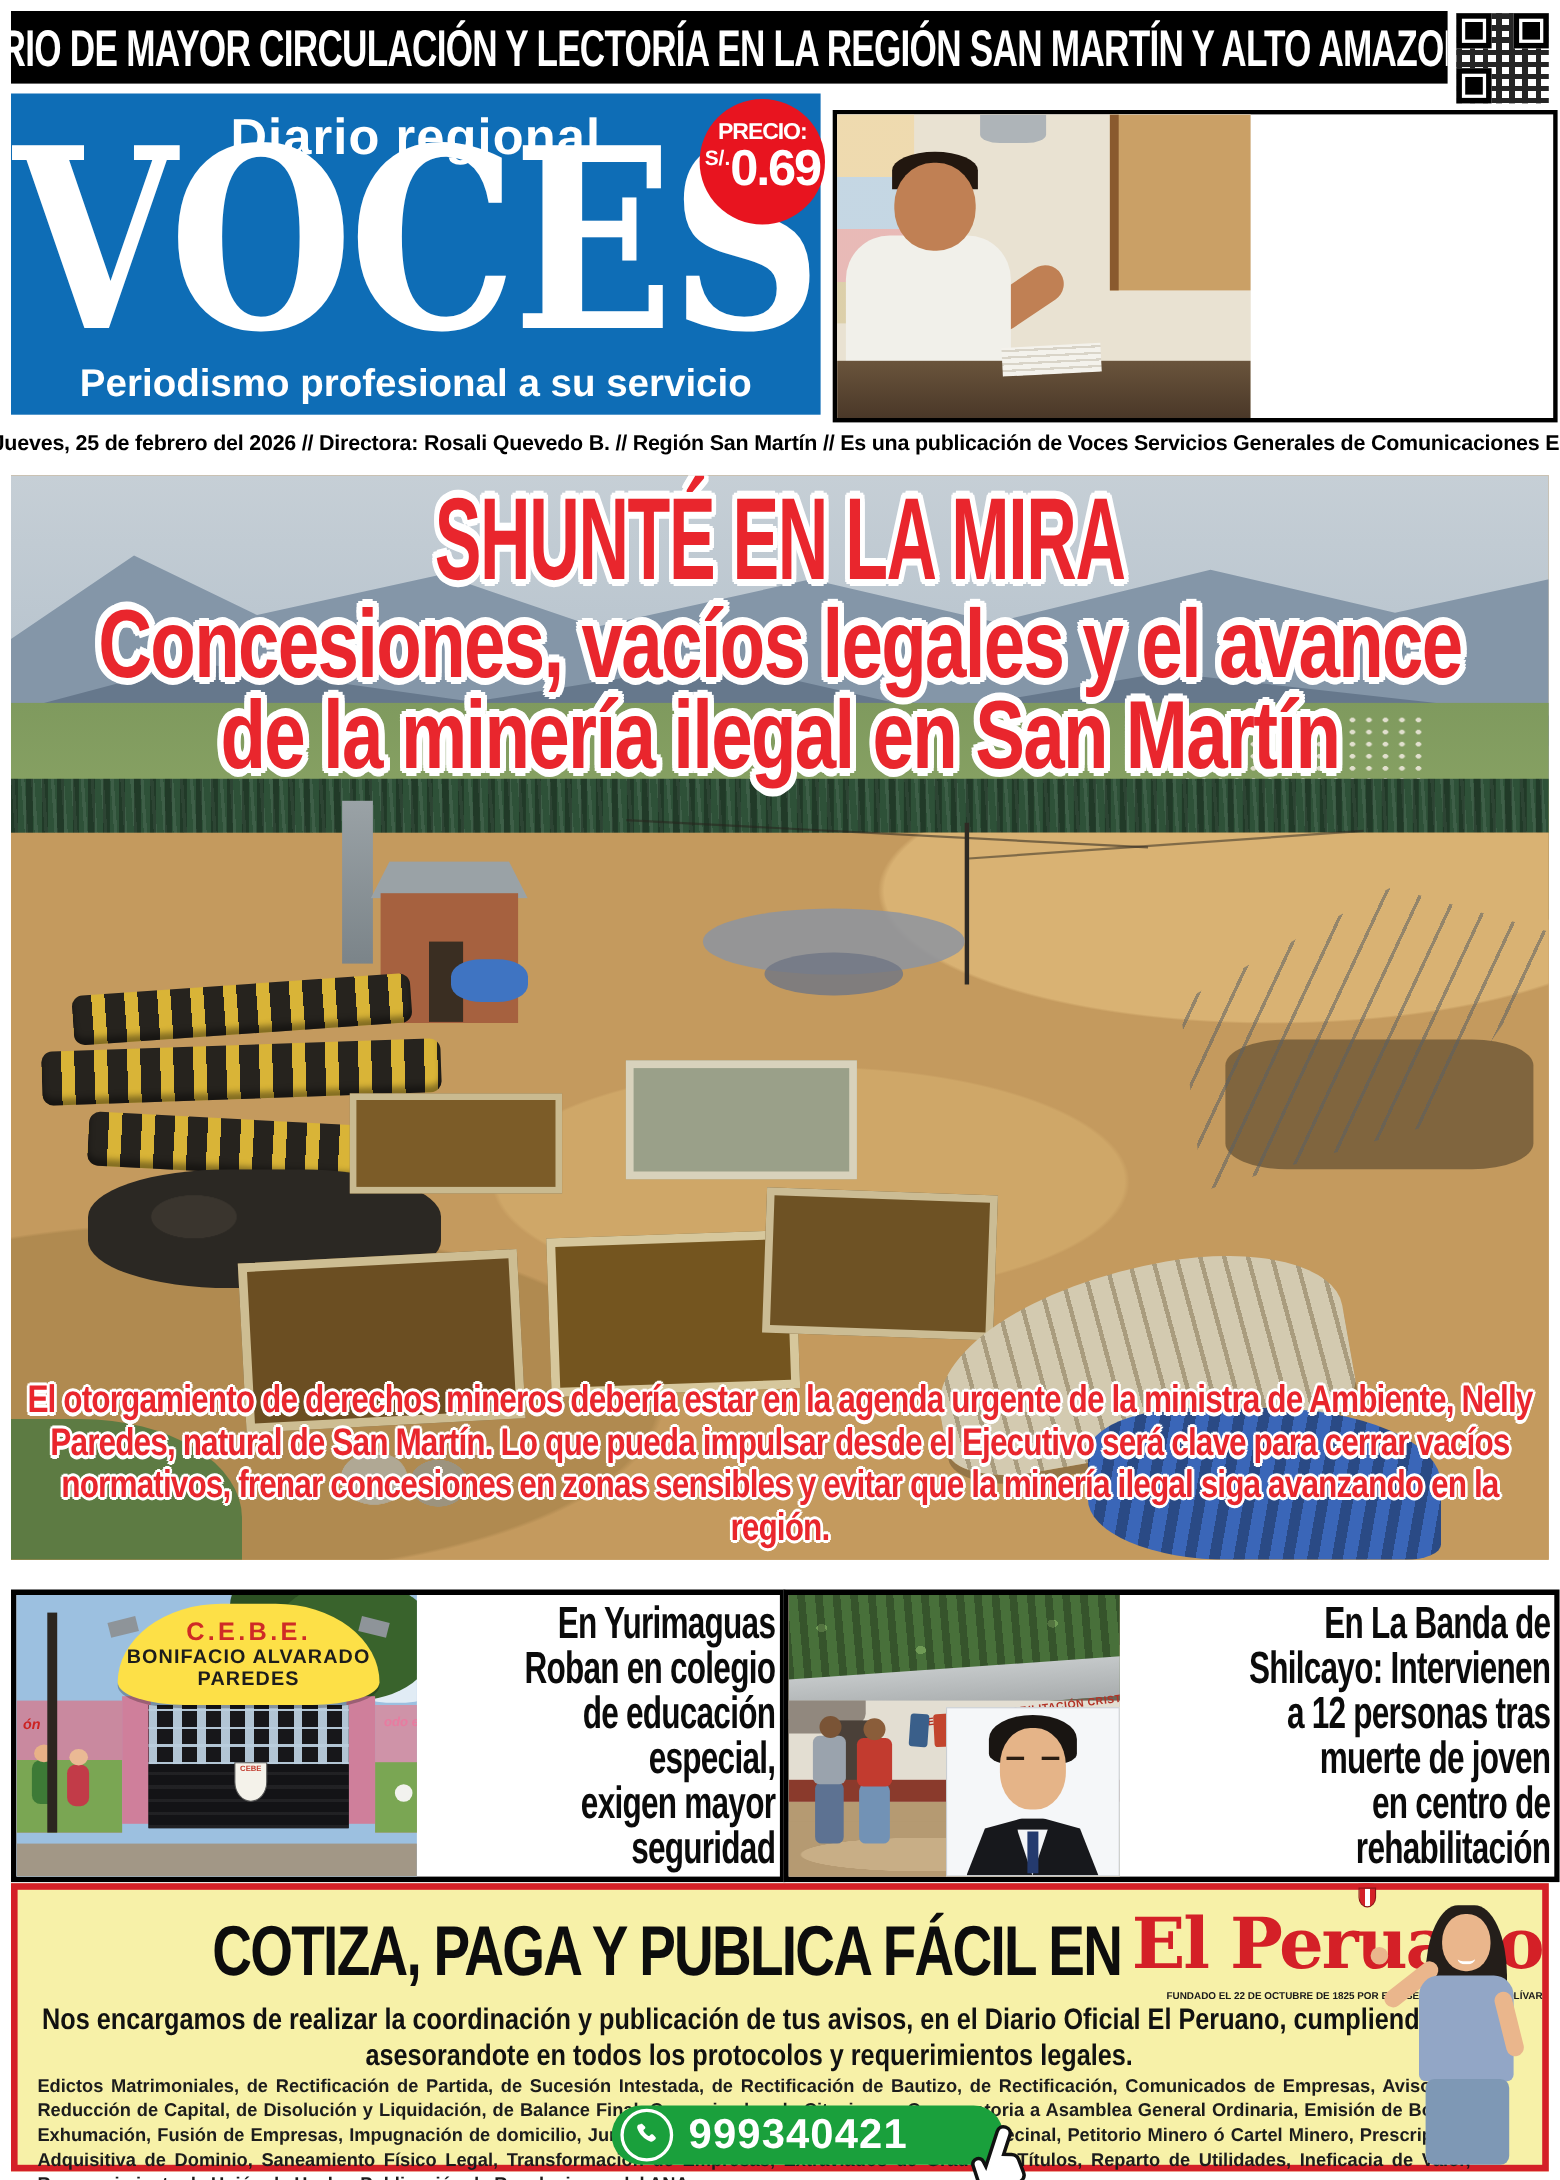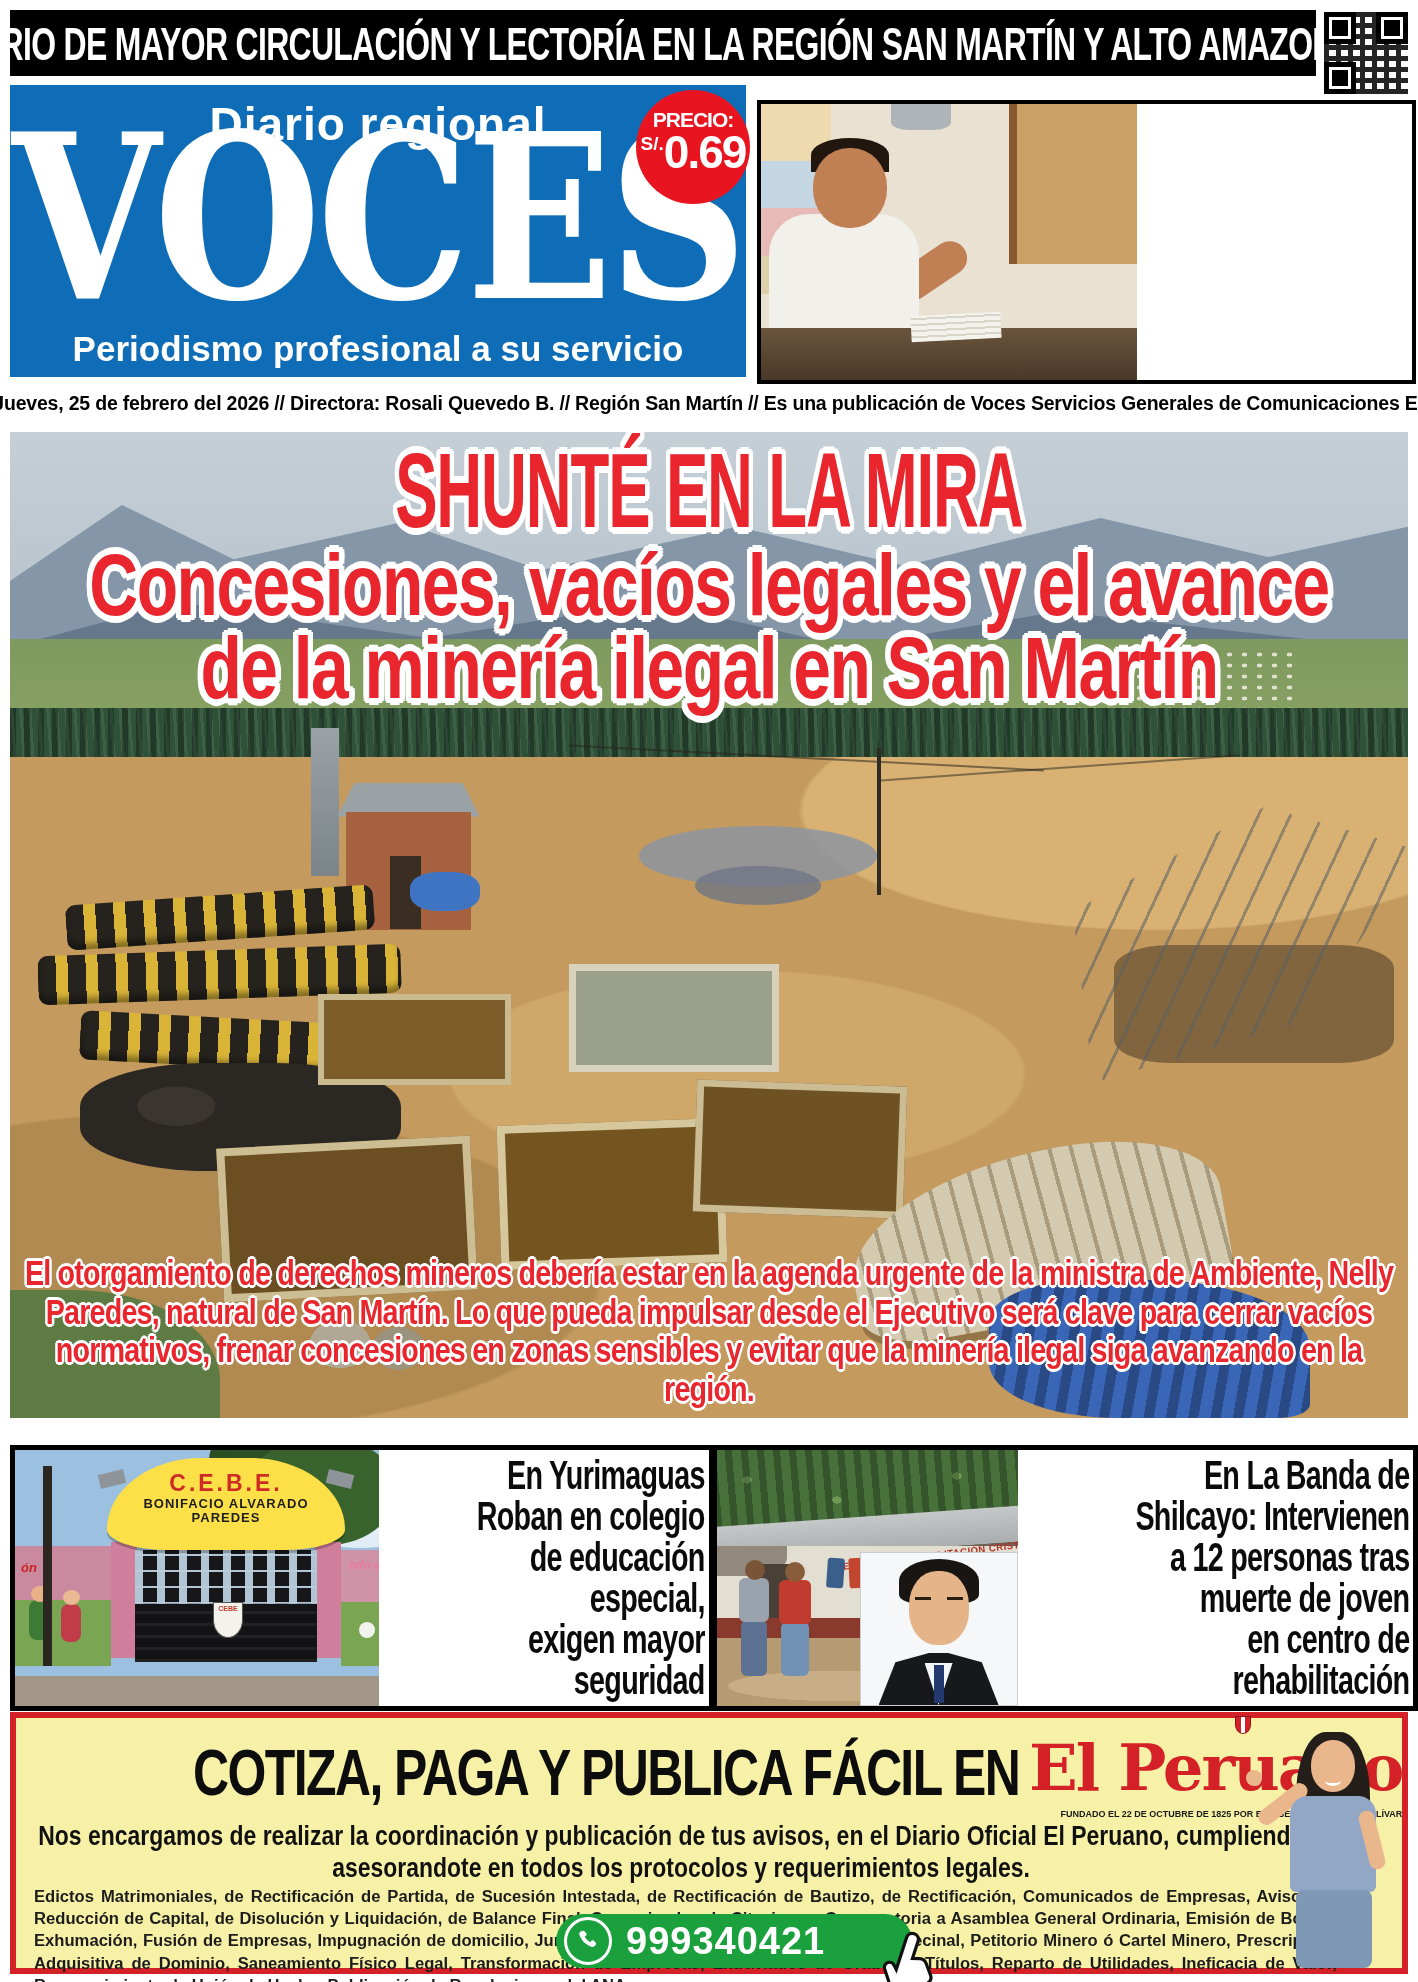--- a/index.html
+++ b/index.html
@@ -147,21 +147,21 @@
   .sc-wall-r{left:326px;top:100px;width:96px;height:116px;background:#cf93a8;}
   .sc-mural{position:absolute;bottom:0;width:100%;height:55%;background:#7aa653;}
   .sc-kid1{left:14px;top:150px;width:22px;height:40px;background:#3d7a36;border-radius:8px;}
   .sc-kid1h{left:16px;top:136px;width:18px;height:16px;background:#e8b187;border-radius:50%;}
   .sc-kid2{left:46px;top:154px;width:20px;height:38px;background:#c23b48;border-radius:8px;}
   .sc-kid2h{left:48px;top:140px;width:17px;height:15px;background:#eab994;border-radius:50%;}
   .sc-flower{background:#f2f2ee;border-radius:50%;}
   .sc-arch{left:92px;top:8px;width:238px;height:92px;background:#fde047;
       border-radius:46% 46% 30% 30%/90% 90% 26% 26%;text-align:center;box-shadow:0 3px 0 rgba(0,0,0,.25);}
   .sc-cebe{margin-top:12px;color:#cf2b26;font-weight:bold;font-size:23px;letter-spacing:3px;}
-  .sc-name{color:#1c1c1c;font-weight:bold;font-size:13px;letter-spacing:1px;line-height:1.1;}
+  .sc-name{color:#1c1c1c;font-weight:bold;font-size:18px;letter-spacing:1px;line-height:1.1;}
   .sc-lamp{width:26px;height:14px;background:#8e9499;}
   .sc-pillar{top:92px;width:26px;height:116px;background:#cf7f9b;}
   .sc-gate{left:120px;top:100px;width:182px;height:112px;background:#17171a;background-image:
       repeating-linear-gradient(90deg,rgba(186,206,222,.95) 0 8px,transparent 8px 22px),
       repeating-linear-gradient(0deg,rgba(186,206,222,.95) 0 2px,transparent 2px 16px);
       background-size:100% 48%,100% 48%;background-repeat:no-repeat;}
   .sc-gate-low{position:absolute;bottom:0;width:100%;height:52%;background:#131316;
       background-image:repeating-linear-gradient(0deg,rgba(255,255,255,.06) 0 3px,transparent 3px 12px);}
   .sc-emblem{left:198px;top:152px;width:28px;height:34px;background:#f4f2ea;border-radius:0 0 50% 50%;
       text-align:center;font-size:7px;font-weight:bold;color:#c0392b;line-height:12px;border:1px solid #555;z-index:3;}

